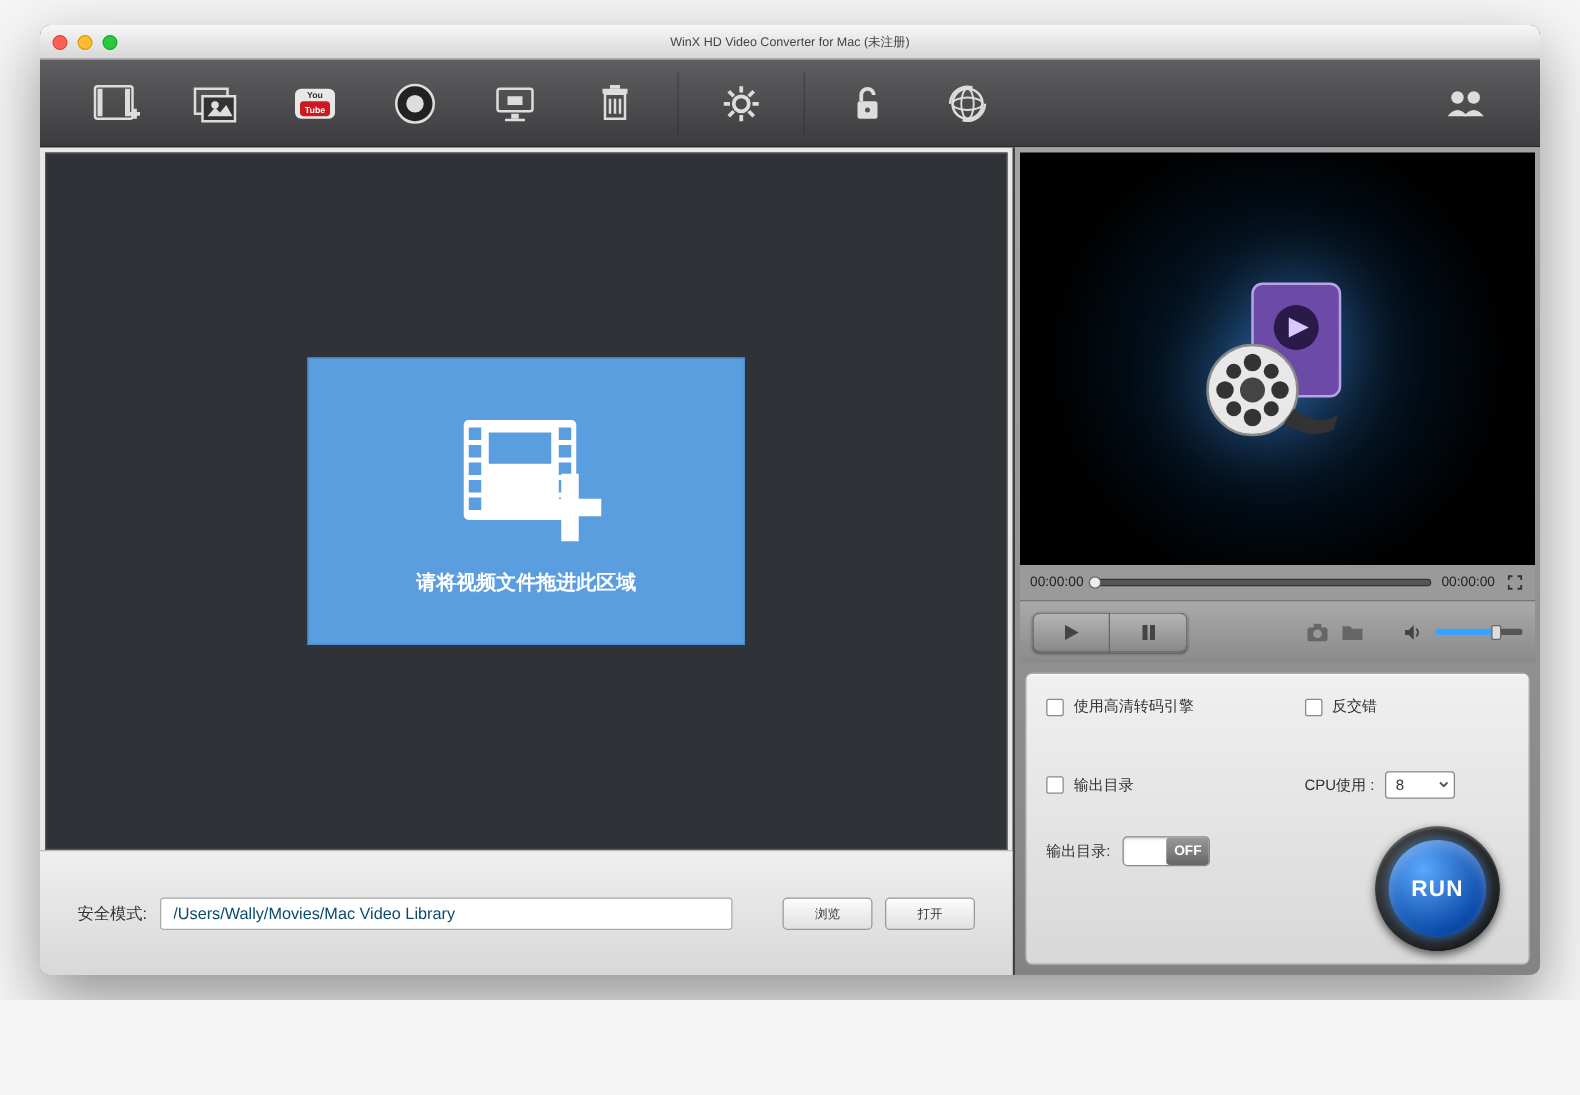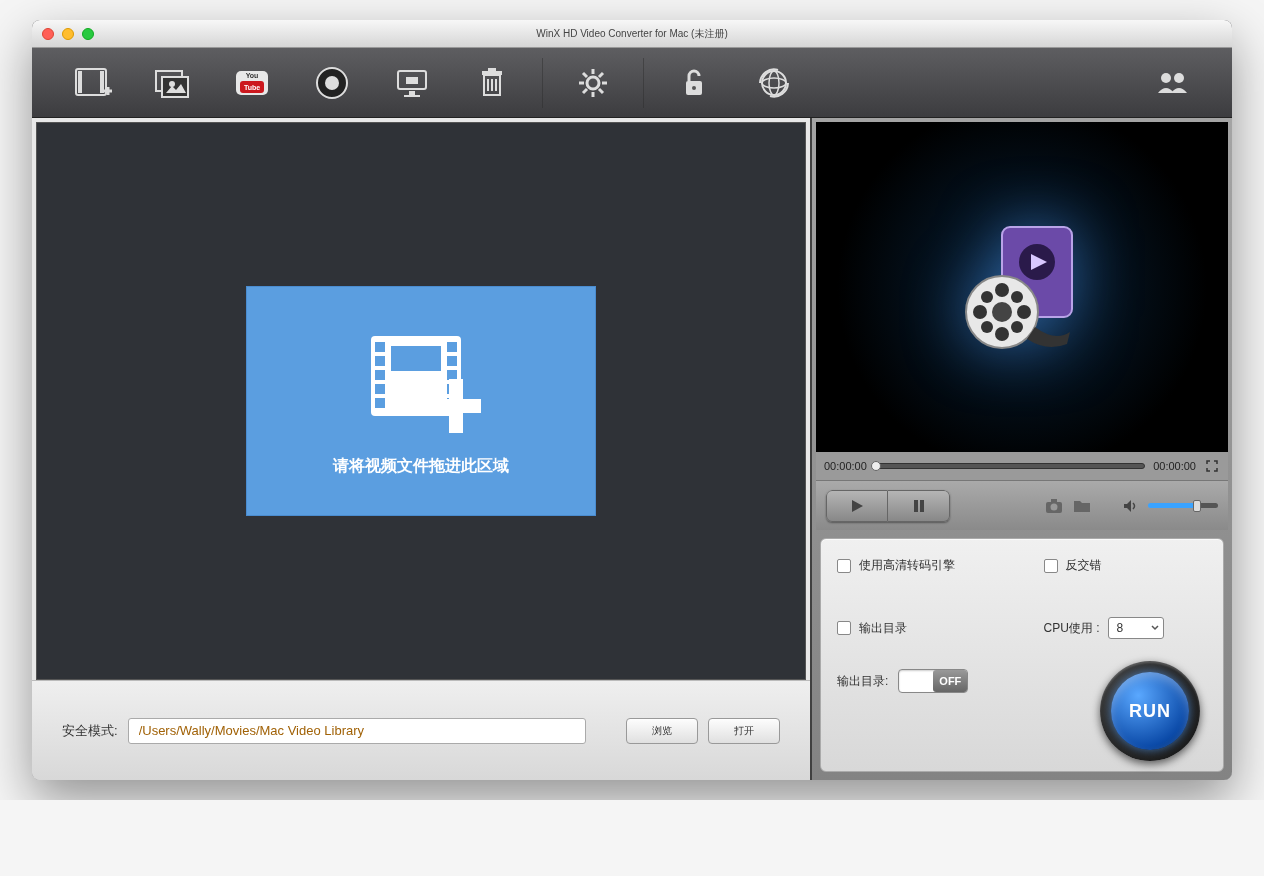--- a/index.html
+++ b/index.html
@@ -92,21 +92,21 @@
   }
   .output-bar label { color: #333; font-size: 13px; }
   .path-input {
     flex: 1;
     height: 26px;
     background: #fff;
     border: 1px solid #aaa;
     border-radius: 3px;
     padding: 0 10px;
     font-size: 13px;
-    color: #a16207;
+    color: #0c4a6e;
   }
   .pill-btn {
     width: 72px; height: 26px;
     background: linear-gradient(#fdfdfd, #e0e0e0);
     border: 1px solid #999;
     border-radius: 4px;
     font-size: 10px; color: #333;
     cursor: pointer;
     box-shadow: 0 1px 0 rgba(255,255,255,0.6) inset;
   }

